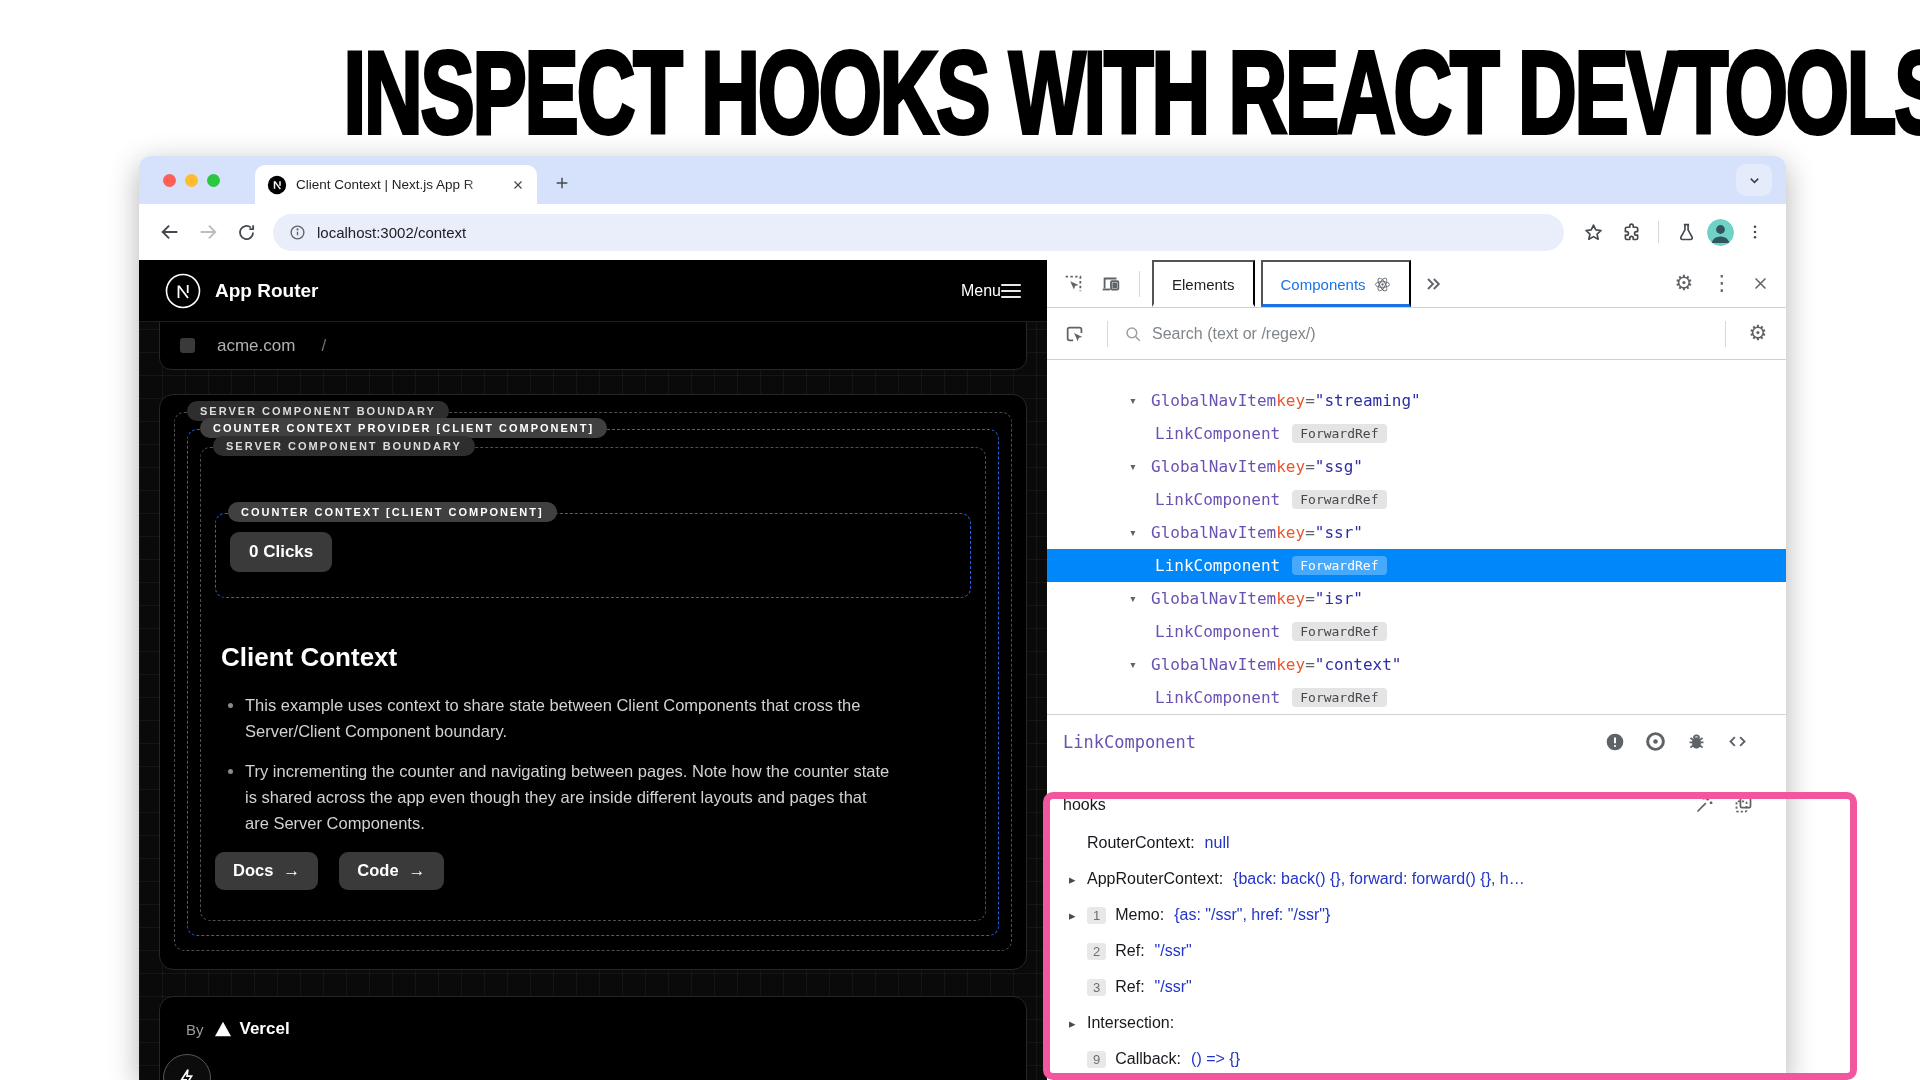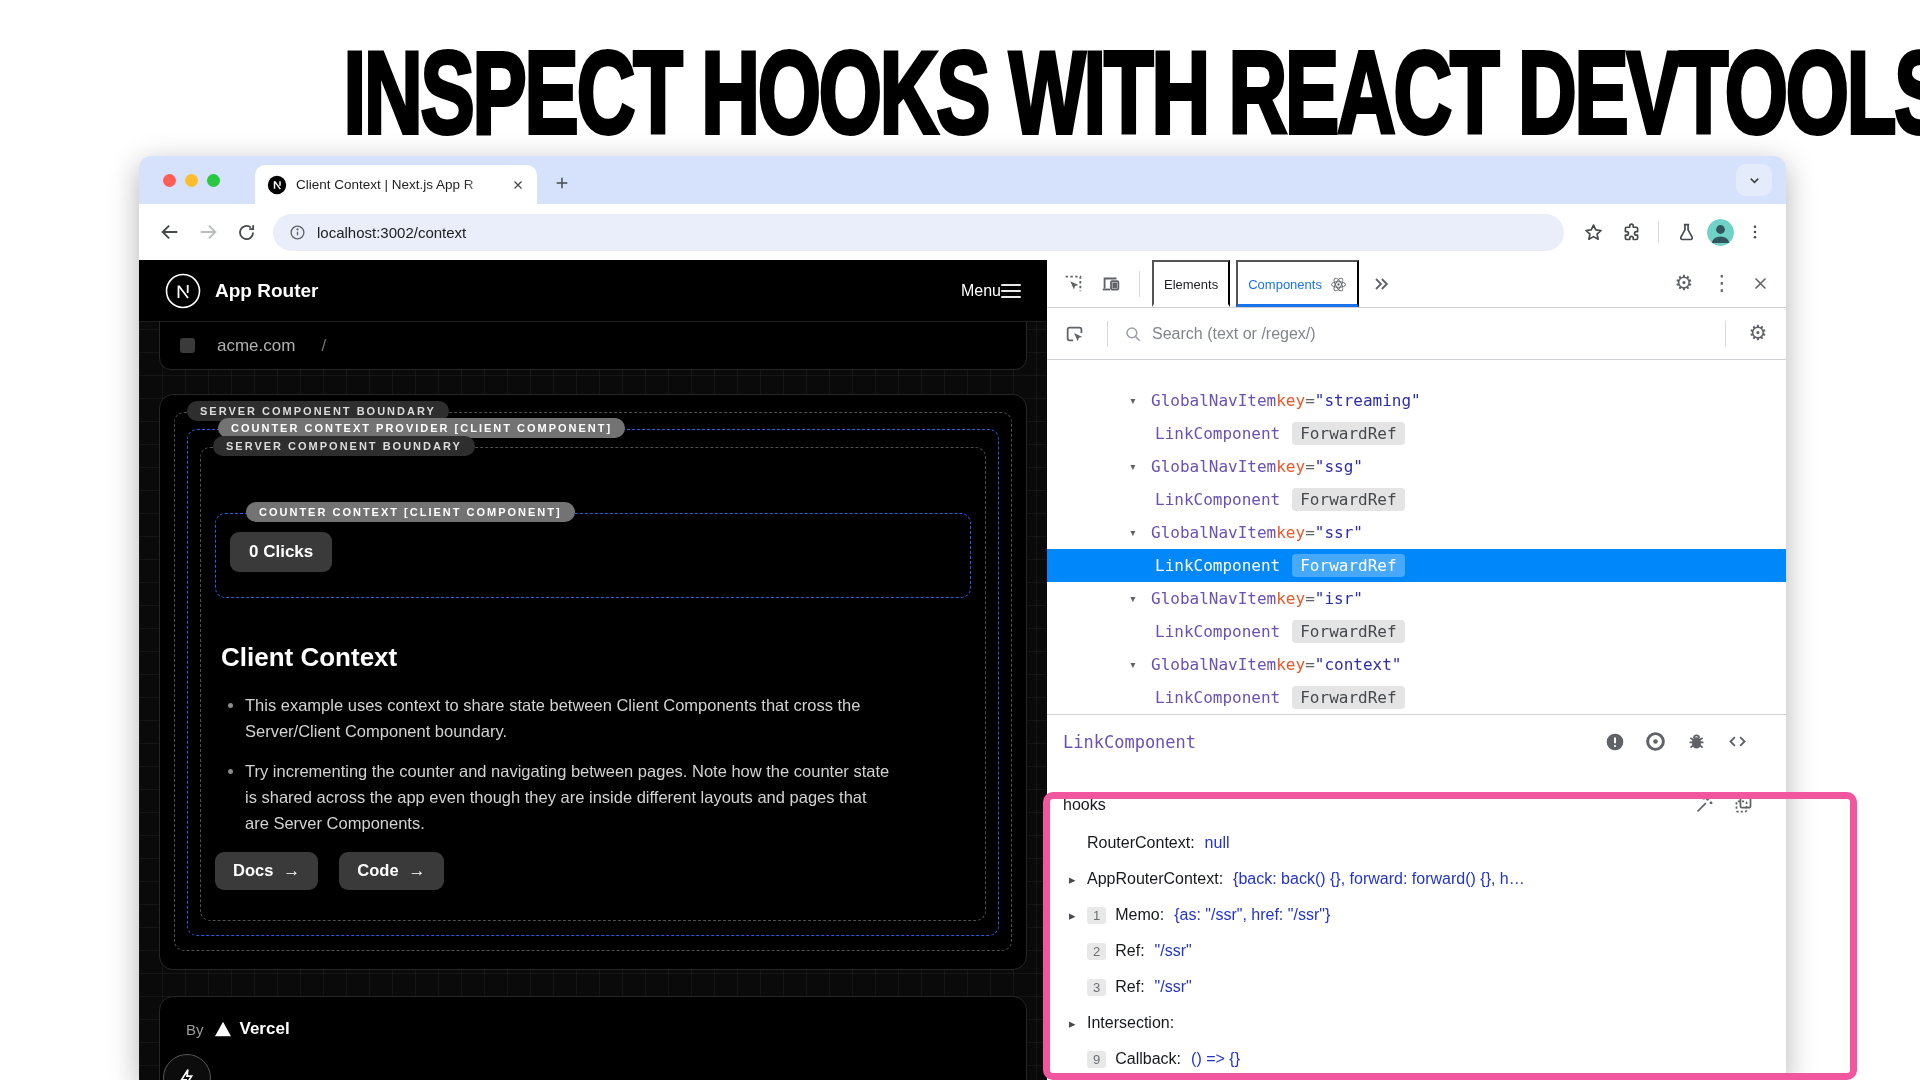--- a/index.html
+++ b/index.html
@@ -63,21 +63,21 @@
   .site-domain { font-size:17px; color:#b0b0b0; }
   .site-path { font-size:17px; color:#6f6f6f; margin-left:4px; }
 
   .demo-card { margin:24px 20px 0; background:#000; border:1px solid #262626; border-radius:14px; padding:7px 14px 18px; }
   .boundary { position:relative; border-radius:10px; }
   .b-server { border:1px dashed #4f4f4f; }
   .b-client { border:1px dashed #2b5fe3; }
   .b-label { position:absolute; top:-12px; left:12px; font-size:11px; font-weight:600; letter-spacing:2px;
     padding:4px 13px; border-radius:11px; white-space:nowrap; z-index:3; }
   .b-label.gray { background:#2e2e2e; color:#dcdcdc; }
-  .b-label.blue { background:#737373; color:#fff;margin-left:18px; }
+  .b-label.blue { background:#404040; color:#fff; }
   .server1 { margin-top:10px; padding:16px 12px 14px; }
   .client1 { padding:17px 12px 14px; }
   .server2 { padding:25px 14px 14px; }
   .nav-row { display:flex; gap:15px; }
   .pill { font-size:17px; font-weight:600; color:#fff; background:#3a3a3a; border:none;
     padding:9px 21px; border-radius:9px; font-family:"Liberation Sans",sans-serif; cursor:pointer; }
   .pill.active { background:#0b6ef3; }
   .client2 { margin-top:40px; padding:18px 14px 25px; }
   .clicks-btn { font-size:17px; font-weight:600; color:#fff; background:#3a3a3a; border:none;
     padding:10px 19px; border-radius:9px; font-family:"Liberation Sans",sans-serif; }
@@ -97,40 +97,40 @@
   .dev-badge { position:absolute; left:24px; bottom:-22px; width:48px; height:48px; border-radius:50%;
     background:#0c0c0c; border:1px solid #555; z-index:4; display:flex; align-items:center; justify-content:center; }
 
   
   .devtools { flex:1; background:#fff; display:flex; flex-direction:column; position:relative; }
   .dt-toolbar { height:48px; flex:none; display:flex; align-items:center; border-bottom:1px solid #cfd1d4;
     padding:0 10px; gap:6px; }
   .dt-icon { width:32px; height:32px; display:flex; align-items:center; justify-content:center; flex:none; color:#5f6368; }
   .glyph { font-family:"DejaVu Sans",sans-serif; font-size:21px; color:#5f6368; line-height:1; }
   .dt-divider { width:1px; height:26px; background:#d6d8db; margin:0 6px; flex:none; }
-  .dt-tab { height:100%; display:flex; align-items:center; gap:8px; padding:3px 10px 0;
-    font-size:13px; color:#202124; border-bottom:3px solid transparent; background:none; font-family:"Liberation Sans",sans-serif; }
+  .dt-tab { height:100%; display:flex; align-items:center; gap:8px; padding:3px 18px 0;
+    font-size:15px; color:#202124; border-bottom:3px solid transparent; background:none; font-family:"Liberation Sans",sans-serif; }
   .dt-tab.active { color:#1a73e8; border-bottom-color:#1a73e8; }
 
   .dt-search { height:52px; flex:none; display:flex; align-items:center; border-bottom:1px solid #cfd1d4; padding:0 12px; gap:10px; }
   .search-input { flex:1; border:none; outline:none; font-size:16px; color:#202124; background:transparent;
     font-family:"Liberation Sans",sans-serif; }
   .search-input::placeholder { color:#80868b; }
 
   .dt-tree { flex:none; height:354px; overflow:hidden; padding-top:24px;
     font-family:"DejaVu Sans Mono",monospace; font-size:16px; }
   .t-row { height:33px; display:flex; align-items:center; white-space:nowrap; }
   .t-row.parent { padding-left:82px; }
   .t-row.child  { padding-left:108px; }
   .twisty { color:#5f6368; width:22px; font-size:13px; }
   .t-name { color:#6a51b2; }
   .t-attr { color:#e8572c; }
   .t-eq { color:#5f6368; }
   .t-val { color:#2d2da6; }
-  .t-badge { margin-left:12px; background:#e4e4e4; color:#45494d; font-size:16px; padding:2px 8px; border-radius:4px; }
+  .t-badge { margin-left:12px; background:#e4e4e4; color:#45494d; font-size:13px; padding:2px 8px; border-radius:4px; }
   .t-row.sel { background:#0088fa; }
   .t-row.sel .t-name, .t-row.sel .twisty { color:#fff; }
   .t-row.sel .t-badge { background:rgba(255,255,255,.28); color:#fff; }
 
   .dt-pane { flex:1; border-top:1px solid #cfd1d4; }
   .pane-head { display:flex; align-items:center; padding:16px 16px 6px; }
   .pane-title { font-family:"DejaVu Sans Mono",monospace; font-size:17px; color:#6a51b2; }
   .pane-icons { display:flex; align-items:center; gap:20px; padding-right:22px; }
   .hooks-section { margin-top:22px; padding:14px 16px 0; }
   .hooks-head { display:flex; align-items:center; }

